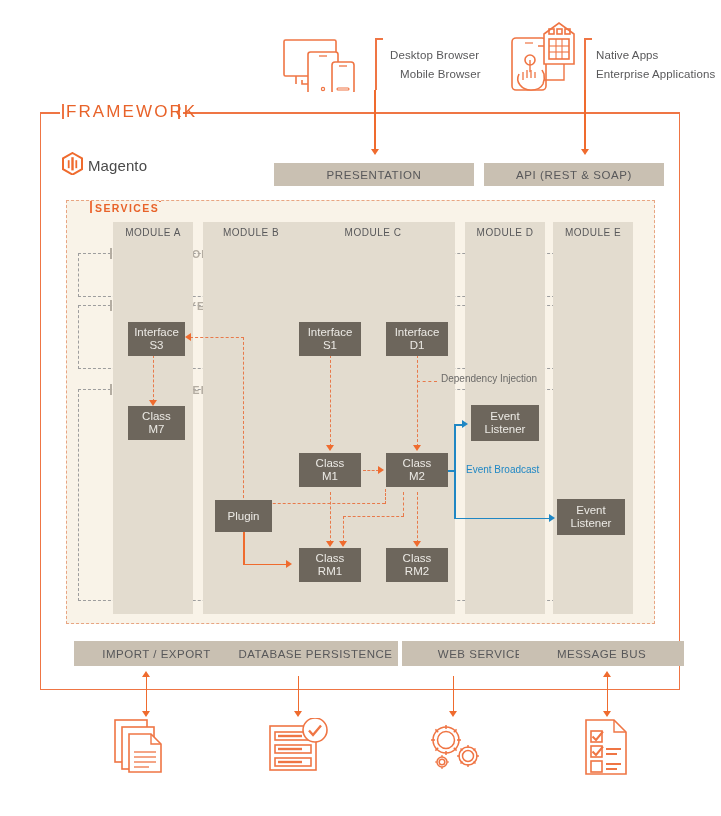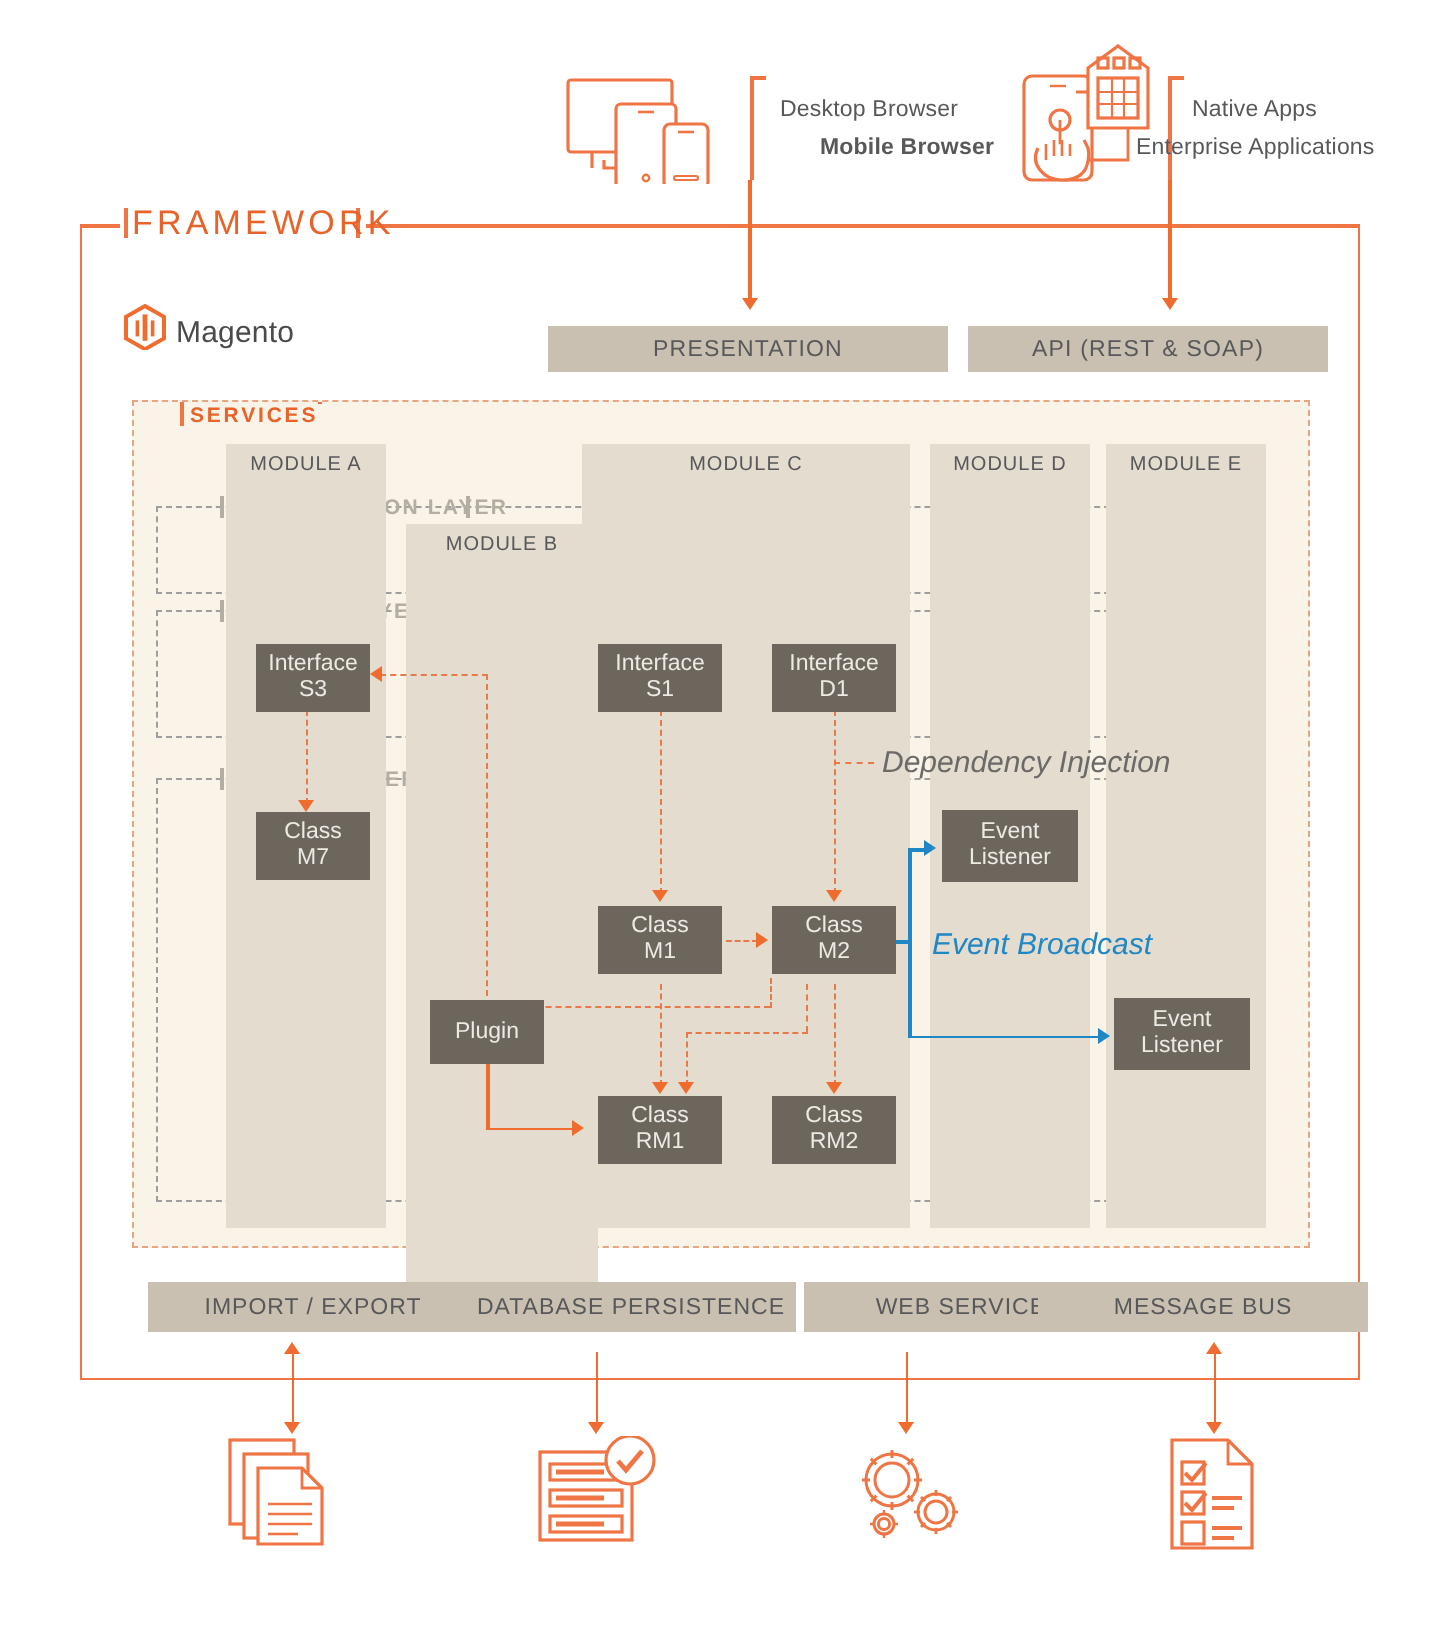--- a/index.html
+++ b/index.html
@@ -86,21 +86,21 @@
          border-right:4px solid transparent;border-top:6px solid #ef6b2e;}
   .arr-u{position:absolute;width:0;height:0;border-left:4px solid transparent;
          border-right:4px solid transparent;border-bottom:6px solid #ef6b2e;}
   .arr-r{position:absolute;width:0;height:0;border-top:4px solid transparent;
          border-bottom:4px solid transparent;border-left:6px solid #ef6b2e;}
   .arr-l{position:absolute;width:0;height:0;border-top:4px solid transparent;
          border-bottom:4px solid transparent;border-right:6px solid #ef6b2e;}
   .arr-r-blue{position:absolute;width:0;height:0;border-top:4px solid transparent;
          border-bottom:4px solid transparent;border-left:6px solid #1f87c4;}
 
-  .ann{position:absolute;font-style:italic;font-size:15px;white-space:nowrap;}
+  .ann{position:absolute;font-size:10px;white-space:nowrap;}
   .ann-di{color:#6b6a68;}
   .ann-eb{color:#1f87c4;}
 
   
   .botbar{
     position:absolute;height:25px;background:#c9c0b2;top:641px;
     display:flex;align-items:center;justify-content:center;
     font-size:11.5px;color:#58585a;letter-spacing:.5px;white-space:nowrap;
   }
 
@@ -121,21 +121,21 @@
     <circle cx="41" cy="53" r="1.6" stroke-width="1.2"></circle>
     <rect x="50" y="26" width="22" height="32" rx="3" fill="#fff"></rect>
     <line x1="57" y1="30" x2="65" y2="30" stroke-width="1.3"></line>
     <rect x="55" y="52" width="12" height="2" rx="1" stroke-width="1.1"></rect>
   </svg>
 </div>
 
 <div class="tick" style="left:375px;top:38px;width:1.6px;height:52px;"></div>
 <div class="tick" style="left:375px;top:38px;width:8px;height:1.6px;"></div>
 <div class="abs client-label" style="left:390px;top:49px;">Desktop Browser</div>
-<div class="abs client-label" style="left:410px;top:68px;font-weight:bold;">Mobile Browser</div>
+<div class="abs client-label" style="left:400px;top:68px;">Mobile Browser</div>
 
 <div class="abs" style="left:508px;top:20px;width:72px;height:74px;">
   <svg width="72" height="74" viewBox="0 0 72 74" fill="none" stroke="#ef7544" stroke-width="1.6">
     <rect x="4" y="18" width="34" height="52" rx="4" fill="#fff"></rect>
     <line x1="17" y1="23" x2="25" y2="23" stroke-width="1.2"></line>
     <path d="M30 26 h26 v34 h-26" stroke-width="1.4"></path>
 
     <path d="M36 14 L51 3 L66 14 L66 44 L36 44 Z" fill="#fff"></path>
     <rect x="41" y="9" width="5" height="5"></rect>
     <rect x="49" y="9" width="5" height="5"></rect>
@@ -149,21 +149,21 @@
     <circle cx="22" cy="40" r="5" fill="#fff"></circle>
     <path d="M22 40 v18" stroke-width="1.4"></path>
     <path d="M11 54 q-3 6 1 11 q4 5 11 5 q9 0 12 -6 q2 -5 1 -10 l-2 -4" fill="#fff"></path>
     <path d="M15 52 v8 M19 50 v8 M23 50 v8 M27 52 v6" stroke-width="1.3"></path>
   </svg>
 </div>
 
 <div class="tick" style="left:584px;top:38px;width:1.6px;height:52px;"></div>
 <div class="tick" style="left:584px;top:38px;width:8px;height:1.6px;"></div>
 <div class="abs client-label" style="left:596px;top:49px;">Native Apps</div>
-<div class="abs client-label" style="left:568px;top:68px;">Enterprise Applications</div>
+<div class="abs client-label" style="left:596px;top:68px;">Enterprise Applications</div>
 
 <div id="framework-frame"></div>
 <div class="frame-top-seg" style="left:40px;width:20px;"></div>
 <div class="frame-top-seg" style="left:183px;width:497px;"></div>
 <div class="frame-bracket" style="left:62px;"></div>
 <div class="frame-bracket" style="left:178px;"></div>
 <div id="framework-title">FRAMEWORK</div>
 
 <div class="sol-v" style="left:374px;top:90px;height:60px;"></div>
 <div class="arr-d" style="left:370.8px;top:149px;"></div>
@@ -206,21 +206,21 @@
 <div class="layer-bracket" style="left:205px;top:300px;"></div>
 <div class="layer-label" style="left:116px;top:300px;">SERVICE LAYER</div>
 
 <div class="layer-bracket" style="left:110px;top:384px;"></div>
 <div class="layer-bracket" style="left:203px;top:384px;"></div>
 <div class="layer-label" style="left:116px;top:384px;">DOMAIN LAYER</div>
 
 <div class="module-col" style="left:113px;width:80px;height:392px;">
   <div class="mcap">MODULE A</div>
 </div>
-<div class="module-col" style="left:203px;width:96px;height:392px;margin-top:40px;">
+<div class="module-col" style="left:203px;width:96px;height:392px;">
   <div class="mcap">MODULE B</div>
 </div>
 <div class="module-col" style="left:291px;width:164px;height:392px;">
   <div class="mcap">MODULE C</div>
 </div>
 <div class="module-col" style="left:465px;width:80px;height:392px;">
   <div class="mcap">MODULE D</div>
 </div>
 <div class="module-col" style="left:553px;width:80px;height:392px;">
   <div class="mcap">MODULE E</div>

